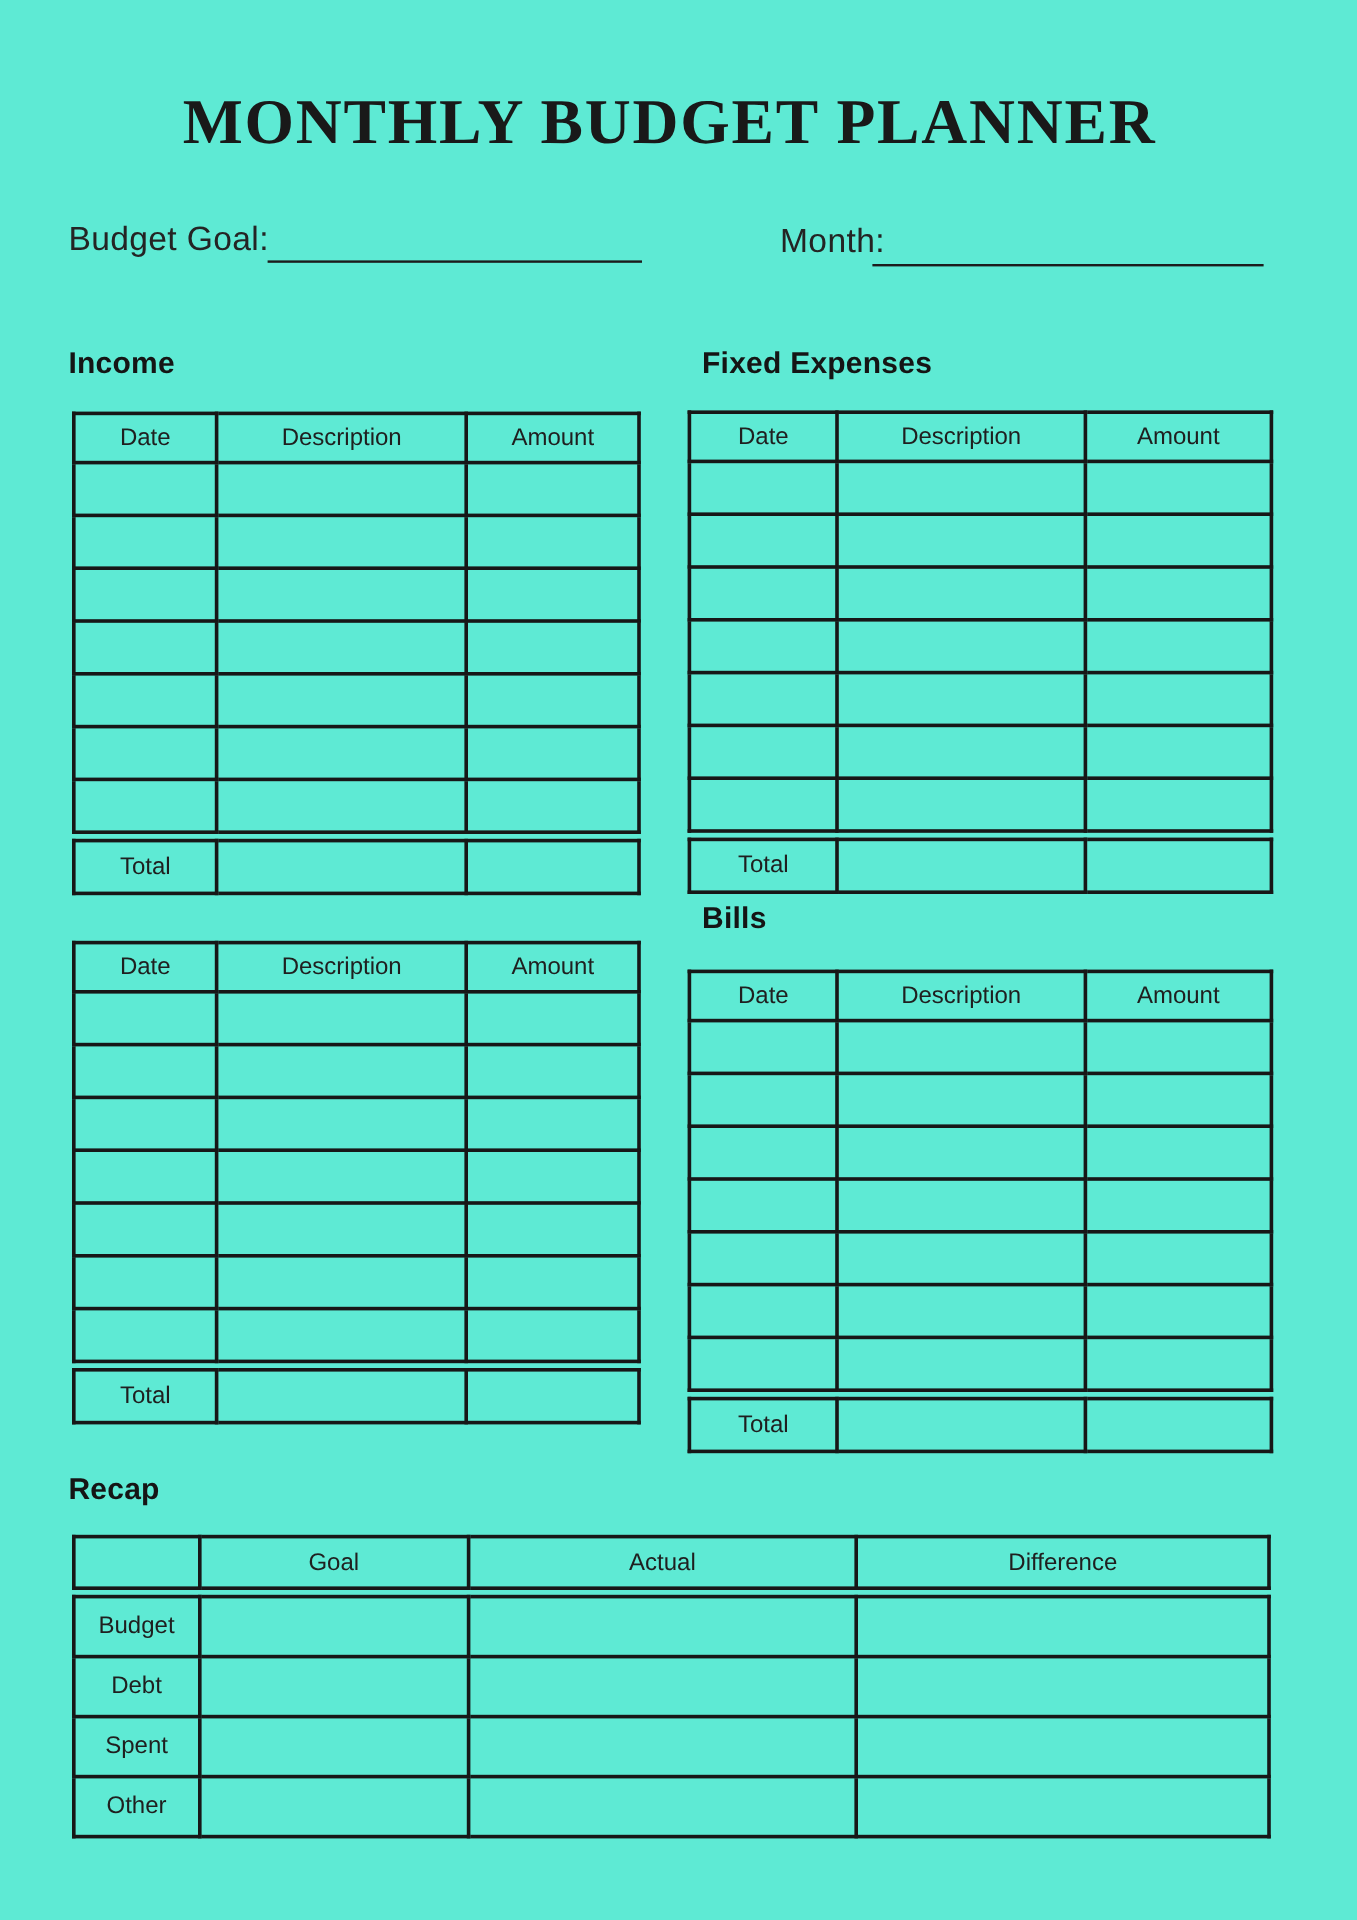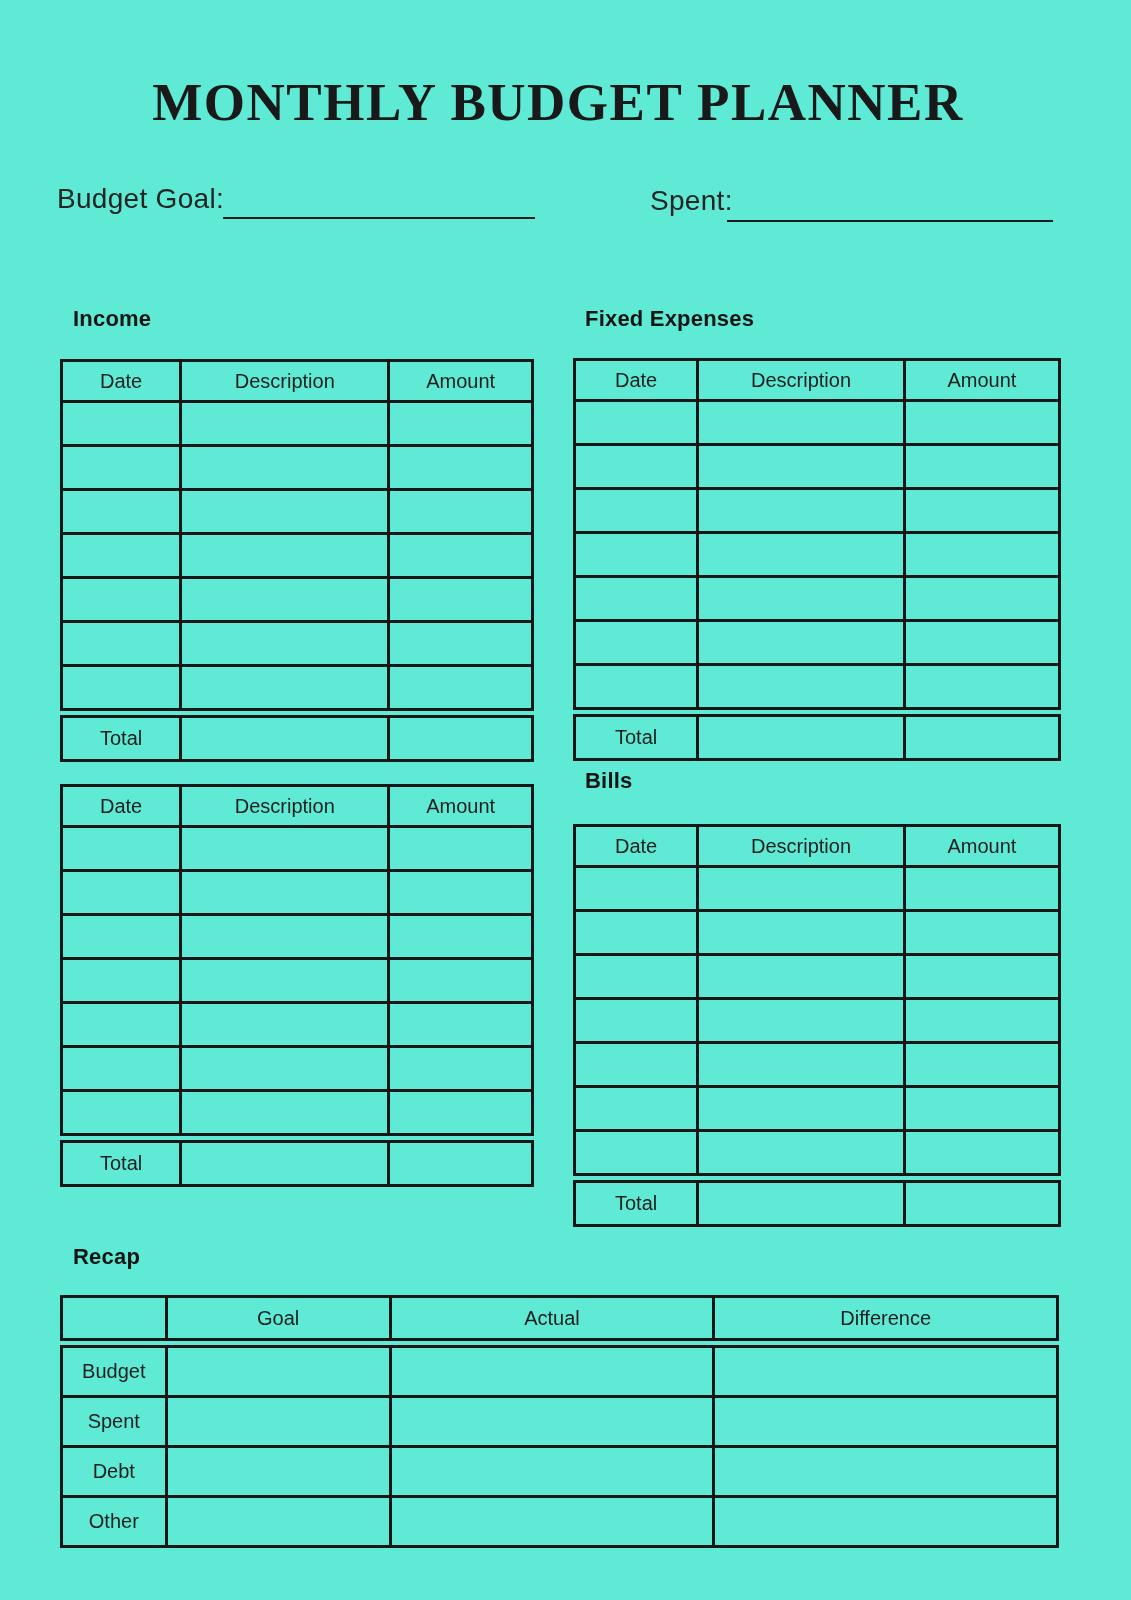--- a/index.html
+++ b/index.html
@@ -37,22 +37,22 @@
     height:0;
     font-size:20px;
   }
   .bg-label{left:57px;top:183px;}
   .bg-line{left:223px;top:217px;width:312px;}
   .mo-label{left:650px;top:185px;}
   .mo-line{left:727px;top:220px;width:326px;}
 
   .section{position:absolute;}
   .section h2{
-    margin:16px;
-    font-size:22px;
+    margin:0;
+    font-size:25px;
     line-height:30px;
     font-weight:700;
     color:#151515;
     letter-spacing:0.2px;
   }
   .sec-income{left:57px;top:288px;width:477px;}
   .sec-fixed{left:573px;top:288px;width:488px;}
   .sec-other{left:57px;top:750px;width:477px;}
   .sec-bills{left:573px;top:750px;width:488px;}
   .sec-recap{left:57px;top:1226px;width:1002px;}
@@ -92,21 +92,21 @@
 </style>
 </head>
 <body>
 
 <div class="page">
 
   <div class="title">MONTHLY BUDGET PLANNER</div>
 
   <div class="field-label bg-label">Budget Goal:</div>
   <div class="field-line bg-line"></div>
-  <div class="field-label mo-label">Spent:</div>
+  <div class="field-label mo-label">Month:</div>
   <div class="field-line mo-line"></div>
 
   <div class="section sec-income">
     <h2>Income</h2>
     <table class="grid w-left">
       <colgroup>
           <col style="width:25.3%">
           <col style="width:44.2%">
           <col style="width:30.5%">
         </colgroup>
@@ -403,32 +403,32 @@
           <col style="width:34.5%">
         </colgroup>
       <tbody>
         <tr>
           <td>Budget</td>
           <td></td>
           <td></td>
           <td></td>
         </tr>
         <tr>
+          <td>Debt</td>
+          <td></td>
+          <td></td>
+          <td></td>
+        </tr>
+        <tr>
           <td>Spent</td>
           <td></td>
           <td></td>
           <td></td>
         </tr>
         <tr>
-          <td>Debt</td>
-          <td></td>
-          <td></td>
-          <td></td>
-        </tr>
-        <tr>
           <td>Other</td>
           <td></td>
           <td></td>
           <td></td>
         </tr>
       </tbody>
     </table>
   </div>
 
 </div>

